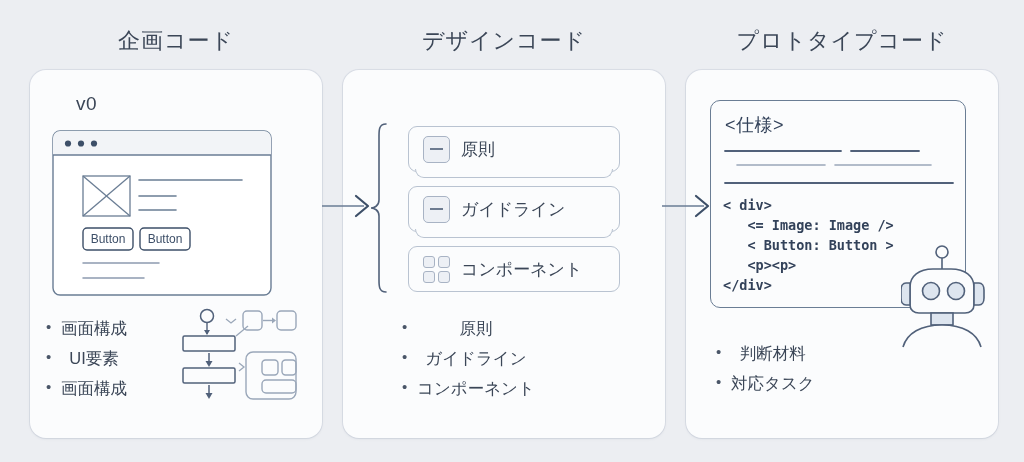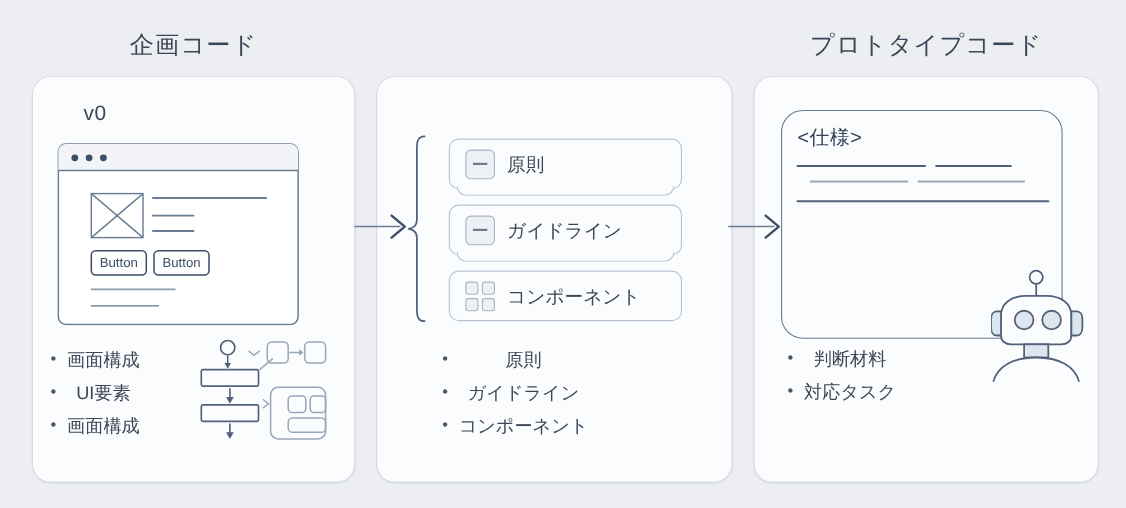--- a/index.html
+++ b/index.html
@@ -50,21 +50,21 @@
   .bullets li {
     font-size: 16.5px; line-height: 30px; color: #3b4657;
     white-space: nowrap; position: relative; padding-left: 15px; text-align: center;
   }
   .bullets li::before {
     content: "•"; position: absolute; left: 0; top: -1px;
     font-size: 15px; color: #4a5668;
   }
   #bullets-1 { left: 46px;  top: 313px; }
   #bullets-2 { left: 402px; top: 313px; }
-  #bullets-3 { left: 716px; top: 312px; }
+  #bullets-3 { left: 716px; top: 338px; }
 
   
   #flow-sketch { position: absolute; left: 178px; top: 306px; width: 120px; height: 104px; }
 
   
   #brace { position: absolute; left: 369px; top: 122px; width: 20px; height: 172px; }
   .ds-card {
     position: absolute; left: 408px; width: 212px; height: 46px;
     background: #fbfcfd; border: 1.4px solid #b9c3d1; border-radius: 9px;
     display: flex; align-items: center; padding-left: 14px;
@@ -88,40 +88,41 @@
   .icon-box .minus { width: 13px; height: 1.6px; background: #6d7b90; }
   .icon-grid { width: 27px; height: 27px; display: grid; grid-template-columns: 1fr 1fr;
                grid-template-rows: 1fr 1fr; gap: 3px; flex: none; }
   .icon-grid i {
     border: 1.4px solid #a8b3c4; border-radius: 3px; background: #edf0f5; display: block;
   }
 
   
   #code-card {
     position: absolute; left: 710px; top: 100px; width: 256px; height: 208px;
-    border: 1.5px solid #6a7d94; border-radius: 20px; background: #fbfcfd;
+    border: 1.5px solid #6a7d94; border-radius: 10px; background: #fbfcfd;
   }
   #spec-title {
     position: absolute; left: 14px; top: 12px;
     font-size: 18px; color: #33425a; letter-spacing: .5px;
   }
   #code-block {
     position: absolute; left: 12px; top: 94px;
     font-family: "DejaVu Sans Mono", "Liberation Mono", monospace;
     font-size: 13.5px; line-height: 20px; color: #33425a; font-weight: bold;
     white-space: pre;
   }
   #robot { position: absolute; left: 901px; top: 243px; width: 104px; height: 112px; }
 </style>
 </head>
 <body>
 
 <div id="stage">
 
   <div class="col-title" id="title-1">企画コード</div>
+  <div class="col-title" id="title-2">デザインコード</div>
   <div class="col-title" id="title-3">プロトタイプコード</div>
 
   <div class="panel" id="panel-1"></div>
   <div class="panel" id="panel-2"></div>
   <div class="panel" id="panel-3"></div>
 
   <svg class="flow-arrow" style="left:322px;" viewBox="0 0 58 28">
     <line x1="0" y1="14" x2="42" y2="14" stroke="#6a7d94" stroke-width="1.4"></line>
     <polyline points="34,4 46,14 34,24" fill="none" stroke="#3d4f68" stroke-width="2.2" stroke-linecap="round" stroke-linejoin="round"></polyline>
   </svg>
@@ -234,20 +235,25 @@
       <g stroke="#51617a" stroke-width="1.8" stroke-linecap="round">
         <line x1="2" y1="6" x2="118" y2="6"></line>
         <line x1="128" y1="6" x2="196" y2="6"></line>
       </g>
       <g stroke="#9aa7b9" stroke-width="1.6" stroke-linecap="round">
         <line x1="14" y1="20" x2="102" y2="20"></line>
         <line x1="112" y1="20" x2="208" y2="20"></line>
       </g>
       <line x1="2" y1="38" x2="230" y2="38" stroke="#51617a" stroke-width="1.8" stroke-linecap="round"></line>
     </svg>
+    <div id="code-block">&lt; div&gt;
+   &lt;= Image: Image /&gt;
+   &lt; Button: Button &gt;
+   &lt;p&gt;&lt;p&gt;
+&lt;/div&gt;</div>
   </div>
 
   <ul class="bullets" id="bullets-3">
     <li>判断材料</li>
     <li>対応タスク</li>
   </ul>
 
   <svg id="robot" viewBox="0 0 104 112">
     <g fill="none" stroke="#51617a" stroke-width="1.6">
       <circle cx="41" cy="9" r="6" fill="#fbfcfd"></circle>

